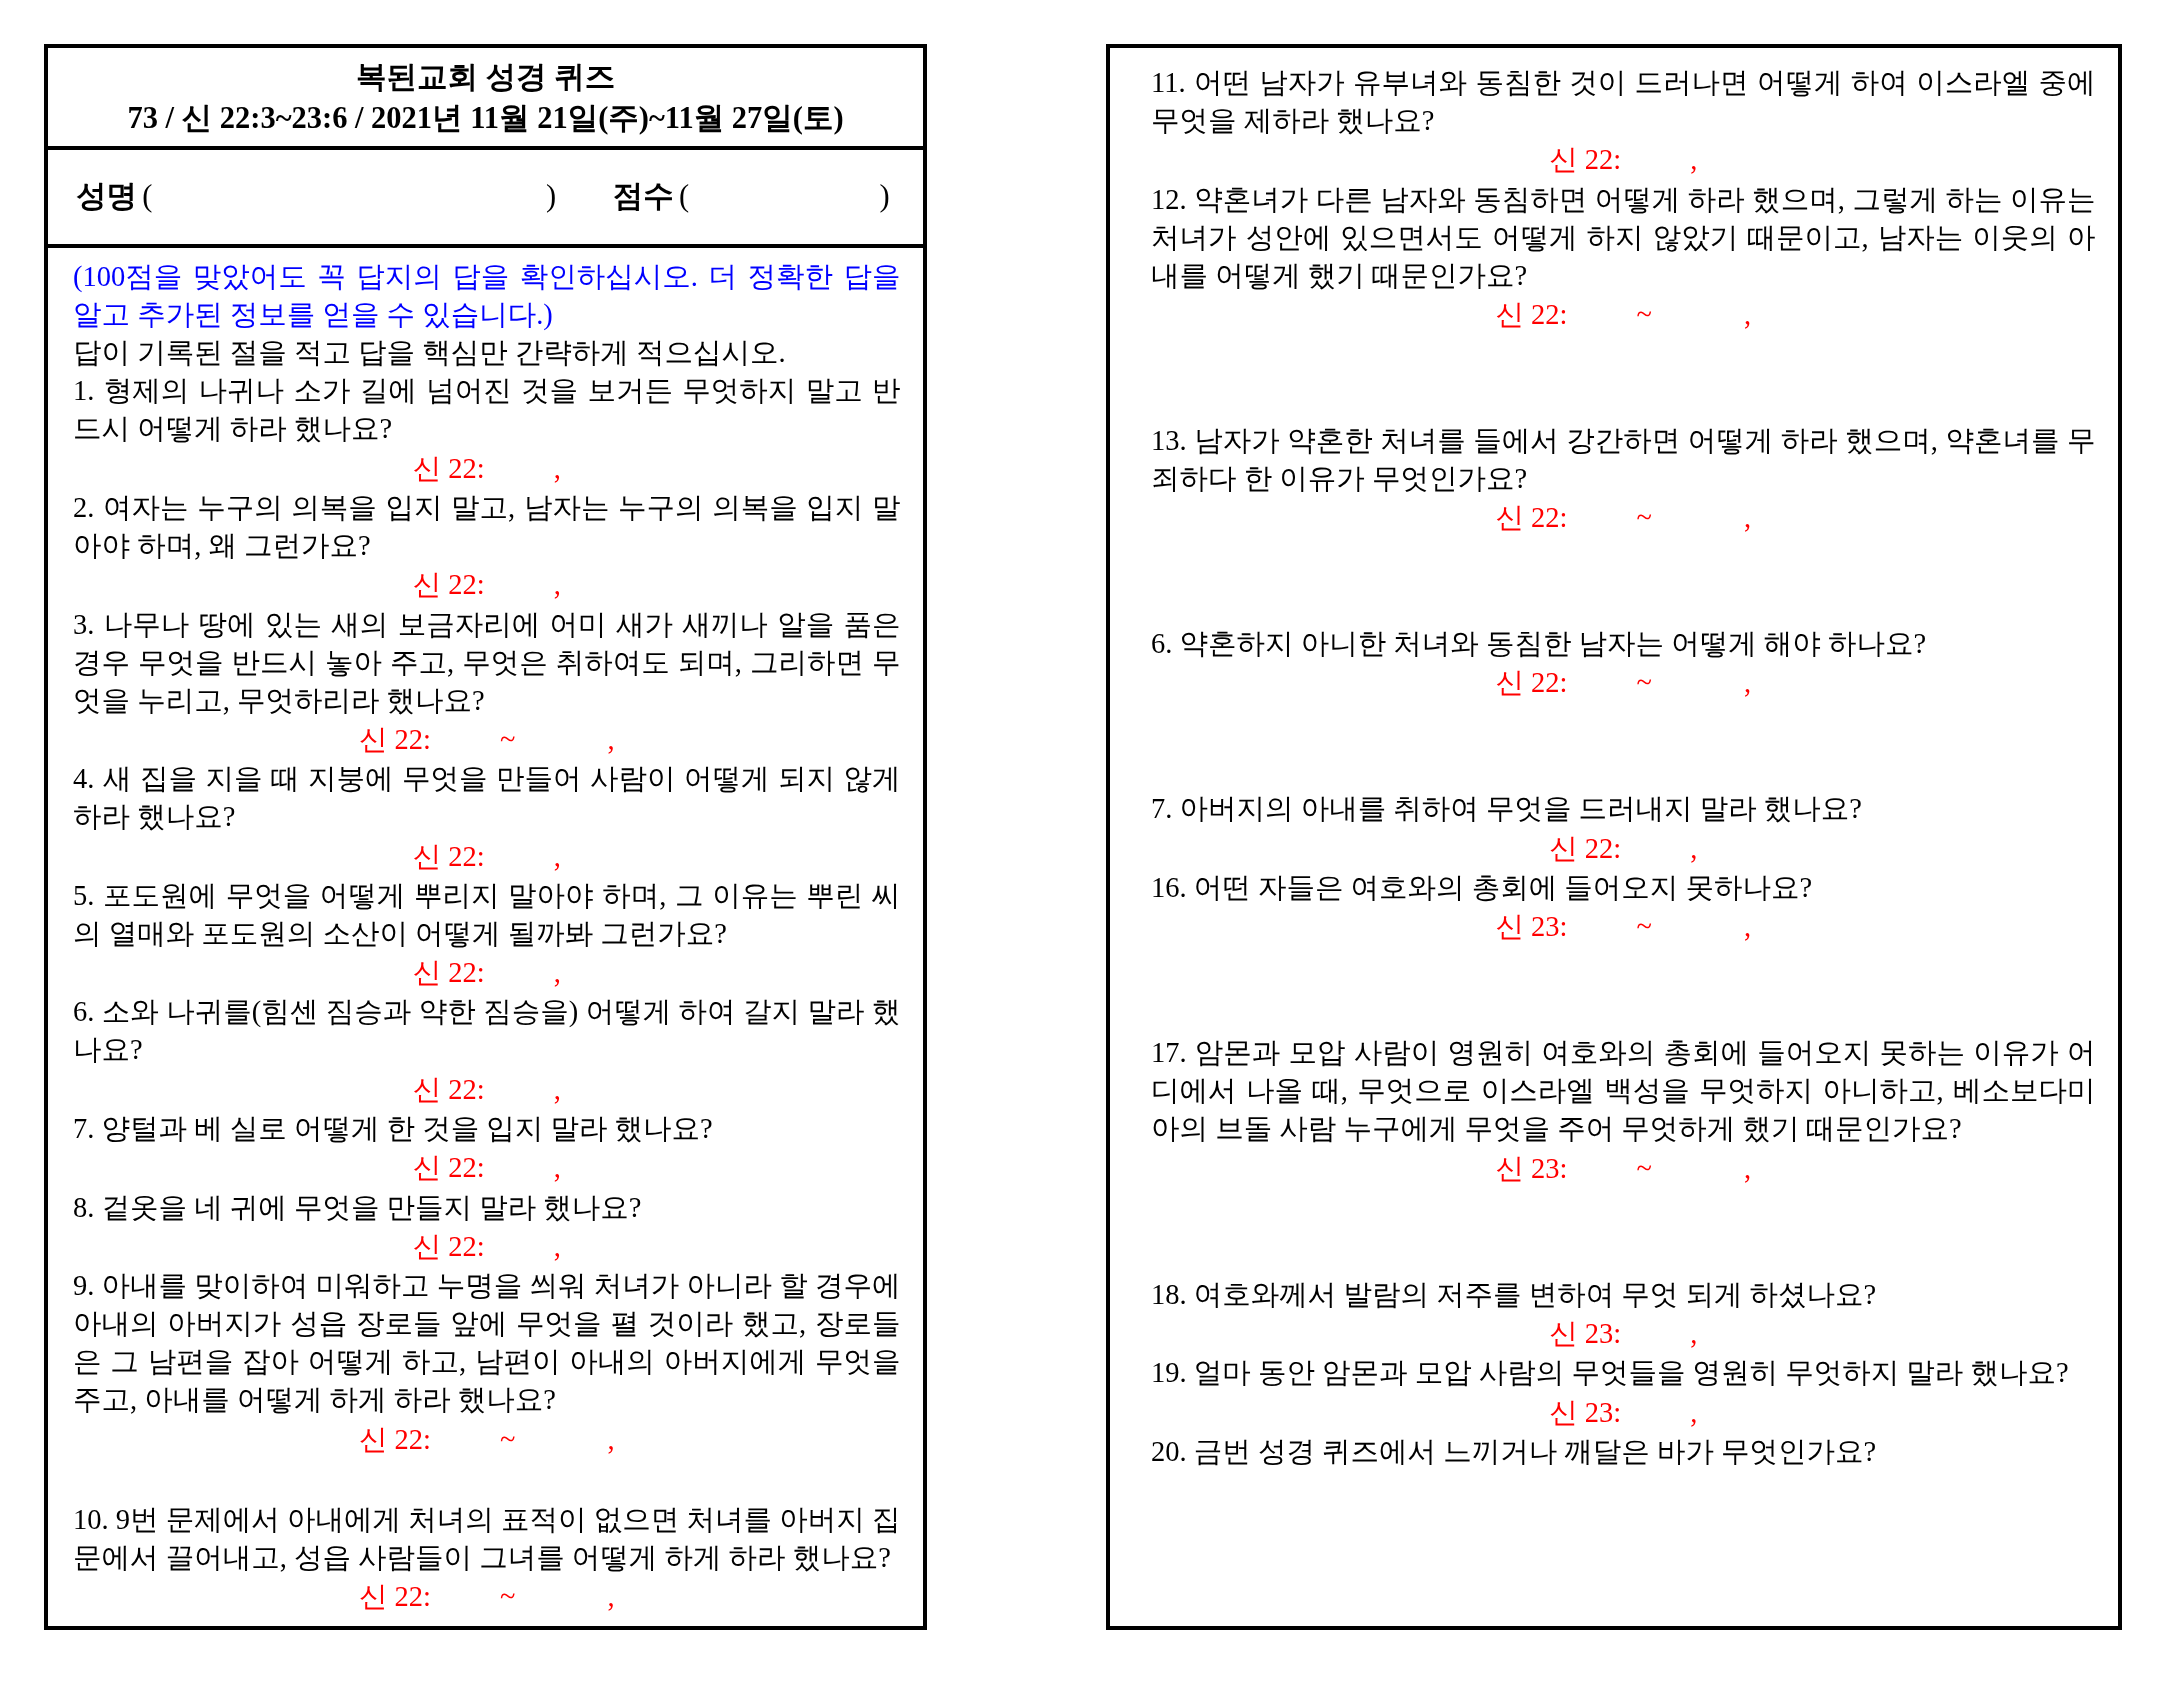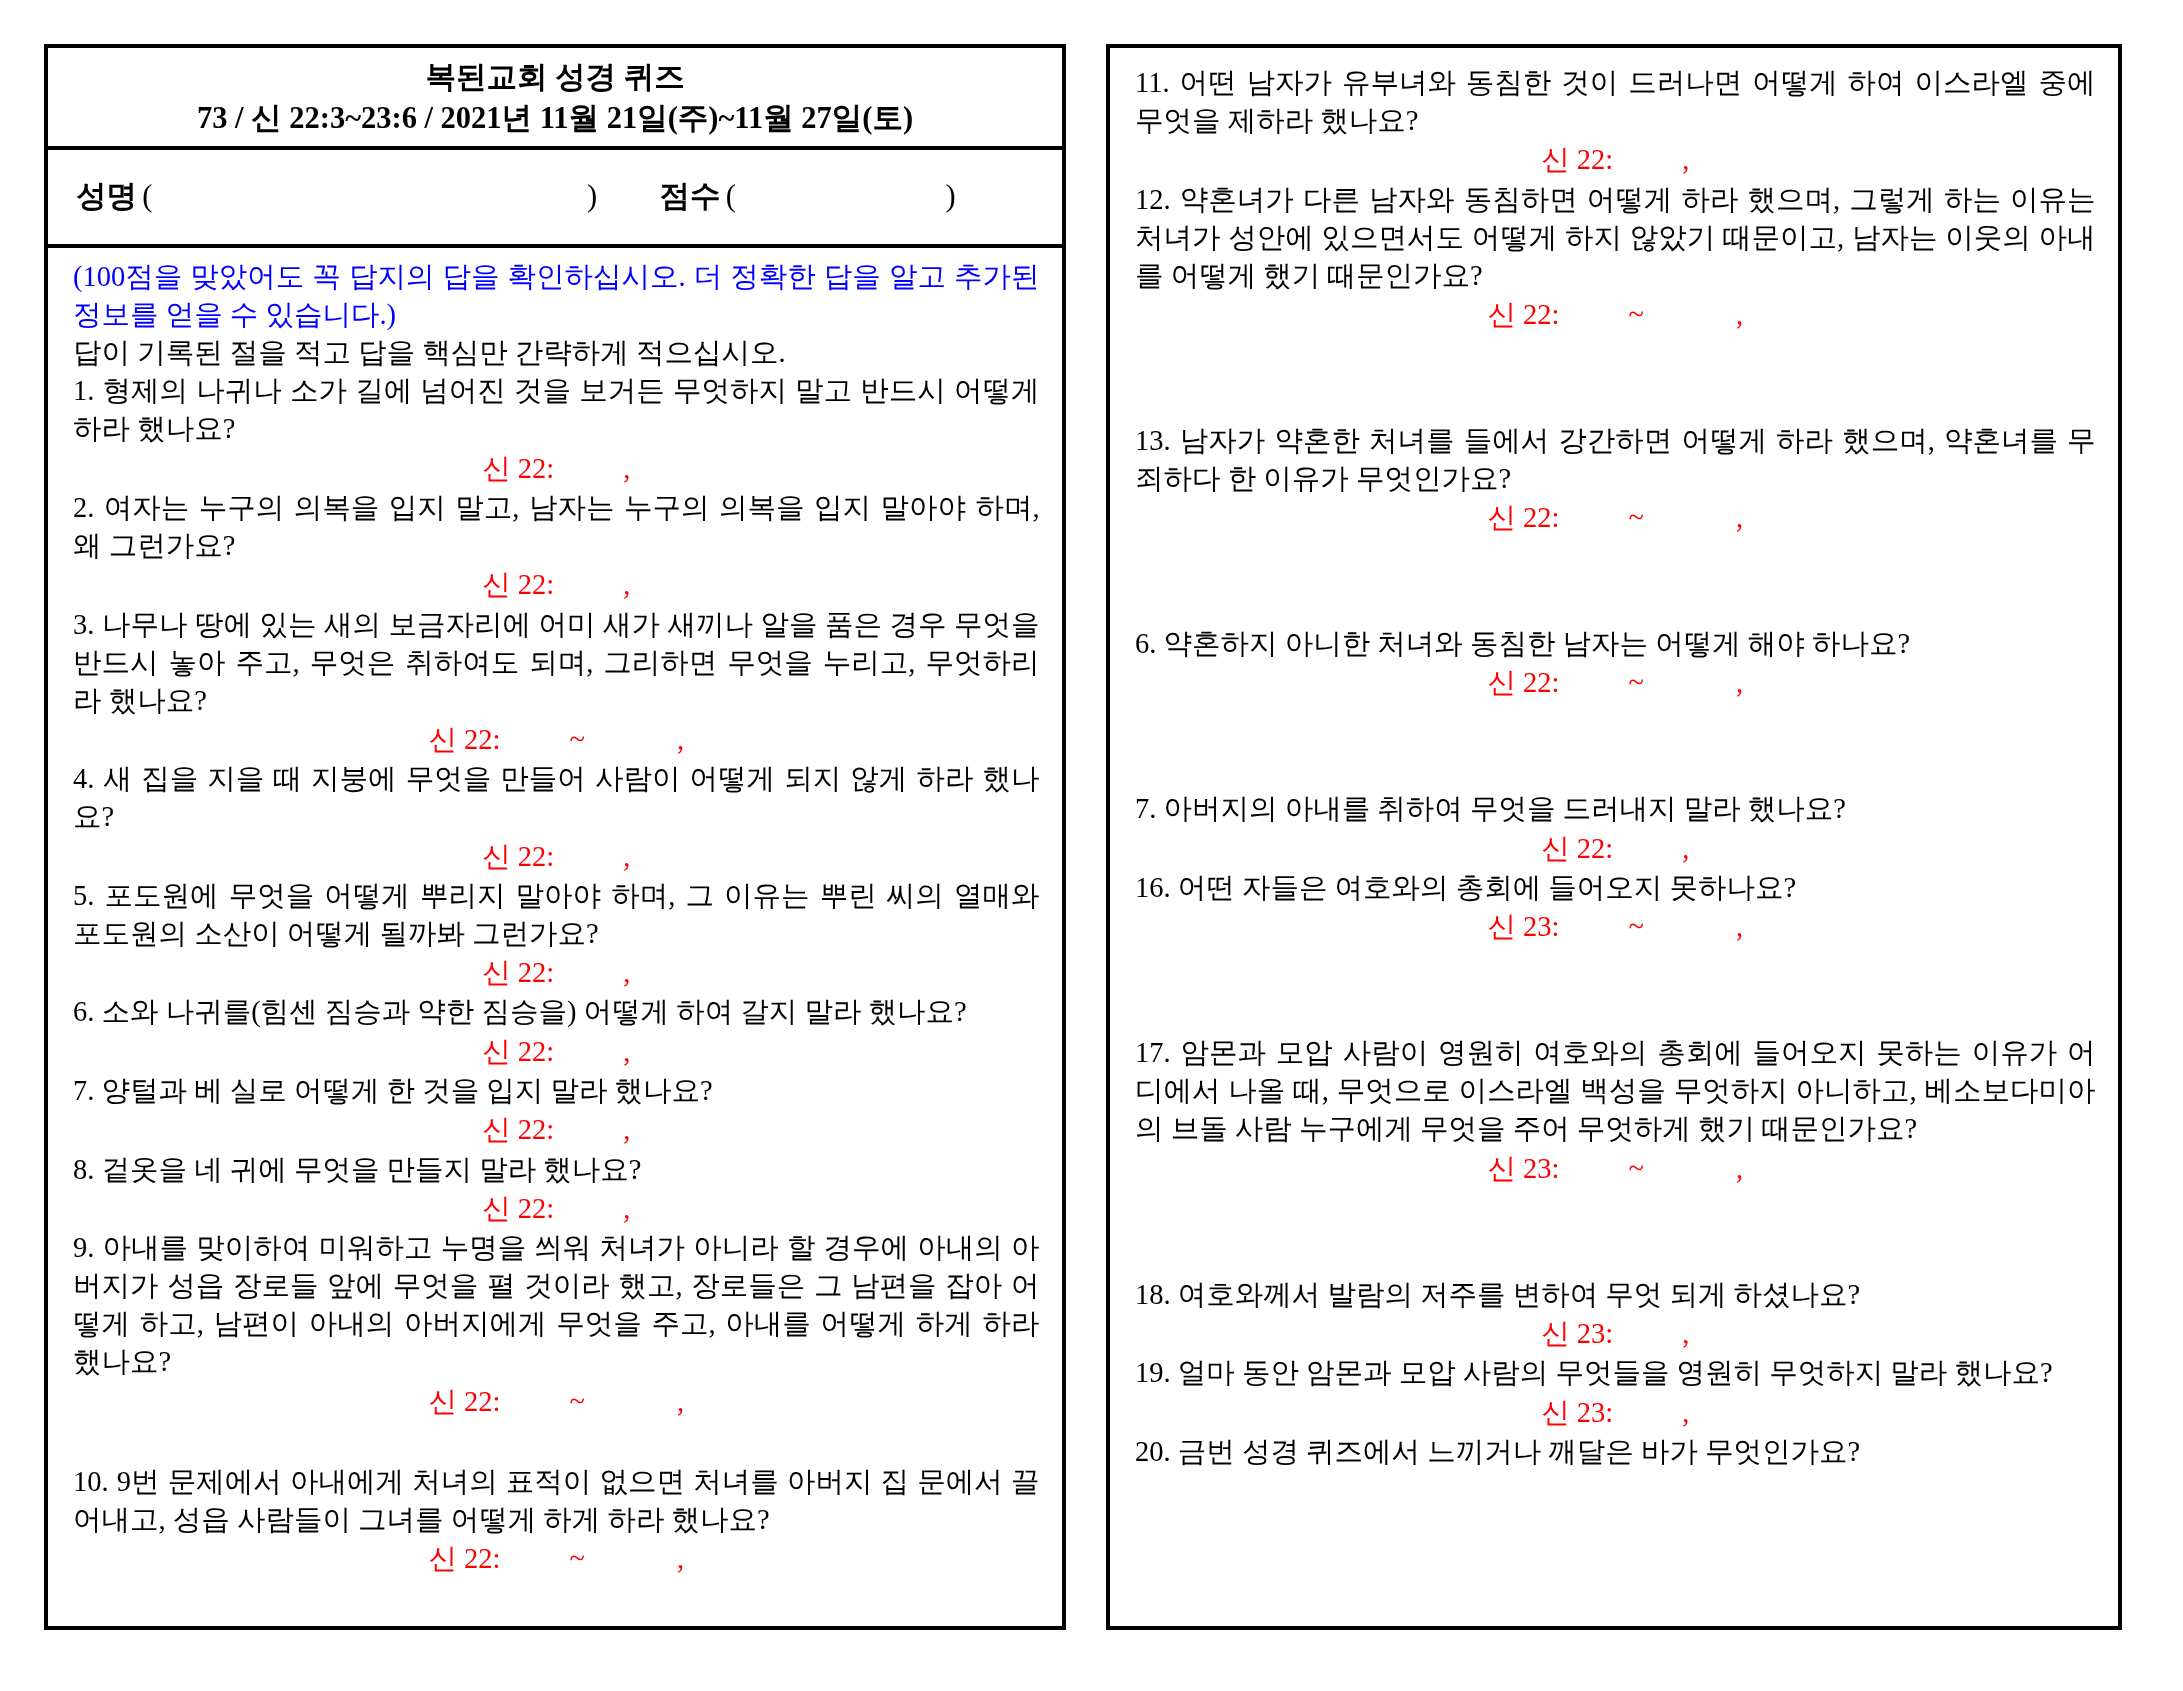--- a/index.html
+++ b/index.html
@@ -17,22 +17,22 @@
   }
   .sheet-box {
     position: absolute;
     top: 44px;
     height: 1586px;
     border: 4.6px solid #000;
     box-sizing: border-box;
     background: #fff;
     overflow: hidden;
   }
-  #left-box  { left: 44px;   width: 1022px; }
-  #right-box { left: 1106px; width: 1016px; }
+  #left-box  { left: 44px;   width: 883px; }
+  #right-box { left: 1106px; width: 1016px; padding-left: 16px; }
 
   .header-title {
     text-align: center;
     font-weight: bold;
     font-size: 30.5px;
     line-height: 41px;
     padding: 9.3px 6.6px 6.6px 6.6px;
     border-bottom: 4.6px solid #000;
   }
   .header-title .subtitle { display: block; }

